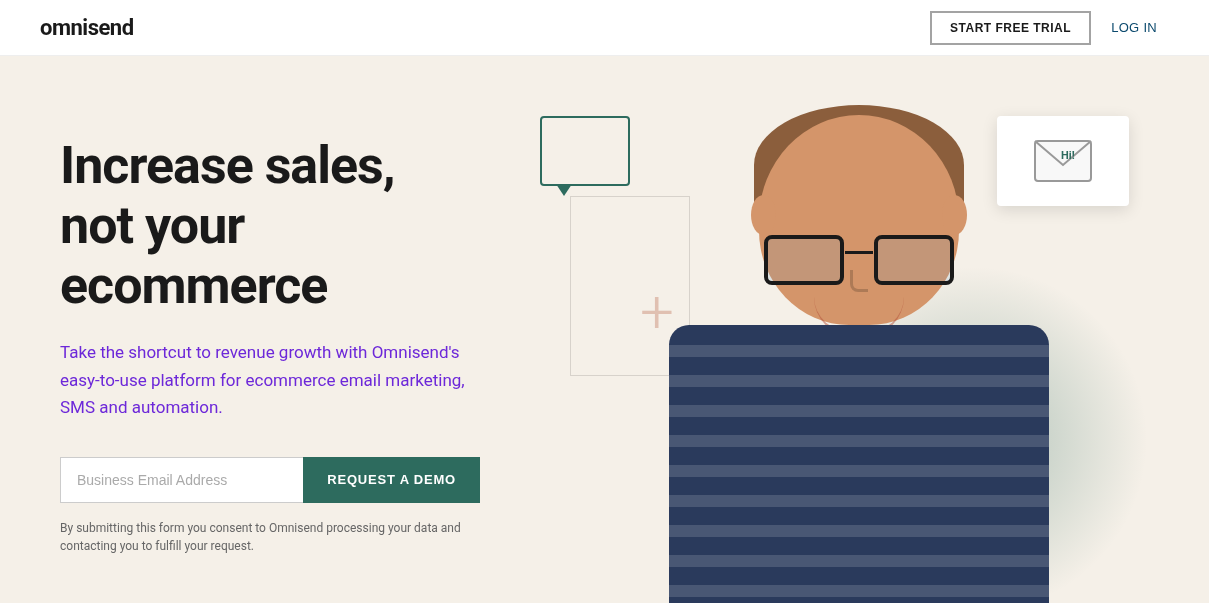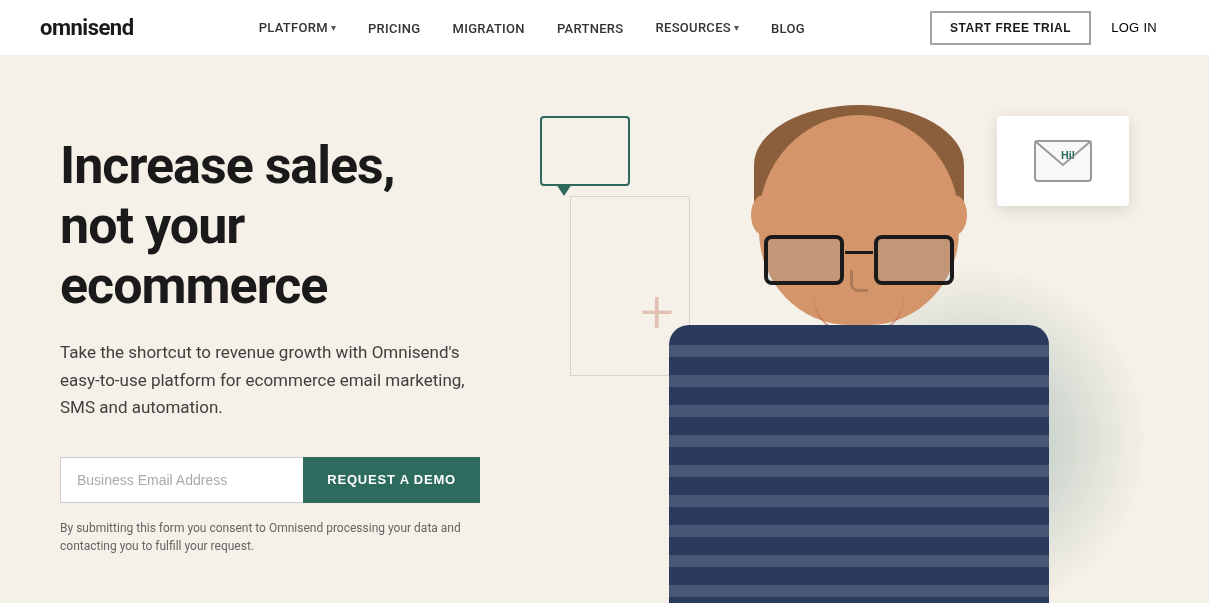--- a/index.html
+++ b/index.html
@@ -77,21 +77,21 @@
       font-size: 12px;
       font-weight: 700;
       letter-spacing: 0.5px;
       cursor: pointer;
       text-transform: uppercase;
     }
 
     .btn-login {
       background: none;
       border: none;
-      color: #000000;
+      color: #0c4a6e;
       font-size: 13px;
       font-weight: 500;
       cursor: pointer;
       padding: 8px 12px;
       letter-spacing: 0.3px;
     }
 
     
     .hero {
       background: #f5f0e8;
@@ -116,21 +116,21 @@
       font-size: 52px;
       font-weight: 700;
       color: #1a1a1a;
       line-height: 1.15;
       margin-bottom: 24px;
       letter-spacing: -1px;
     }
 
     .hero-subtitle {
       font-size: 17px;
-      color: #404040;
+      color: #6d28d9;
       line-height: 1.6;
       margin-bottom: 36px;
       max-width: 420px;
     }
 
     .hero-form {
       display: flex;
       align-items: stretch;
       margin-bottom: 16px;
       max-width: 500px;
@@ -409,40 +409,20 @@
       right: -8px;
     }
 
   </style>
 </head>
 <body>
 
 <nav class="navbar">
   <div class="navbar-logo">omnisend</div>
 
-  <ul class="navbar-nav">
-    <li class="has-dropdown">
-      <a>PLATFORM</a>
-    </li>
-    <li>
-      <a>PRICING</a>
-    </li>
-    <li>
-      <a>MIGRATION</a>
-    </li>
-    <li>
-      <a>PARTNERS</a>
-    </li>
-    <li class="has-dropdown">
-      <a>RESOURCES</a>
-    </li>
-    <li>
-      <a>BLOG</a>
-    </li>
-  </ul>
 
   <div class="navbar-actions">
     <button class="btn-trial">START FREE TRIAL</button>
     <button class="btn-login">LOG IN</button>
   </div>
 </nav>
 
 <section class="hero">
 
   <div class="hero-content">

